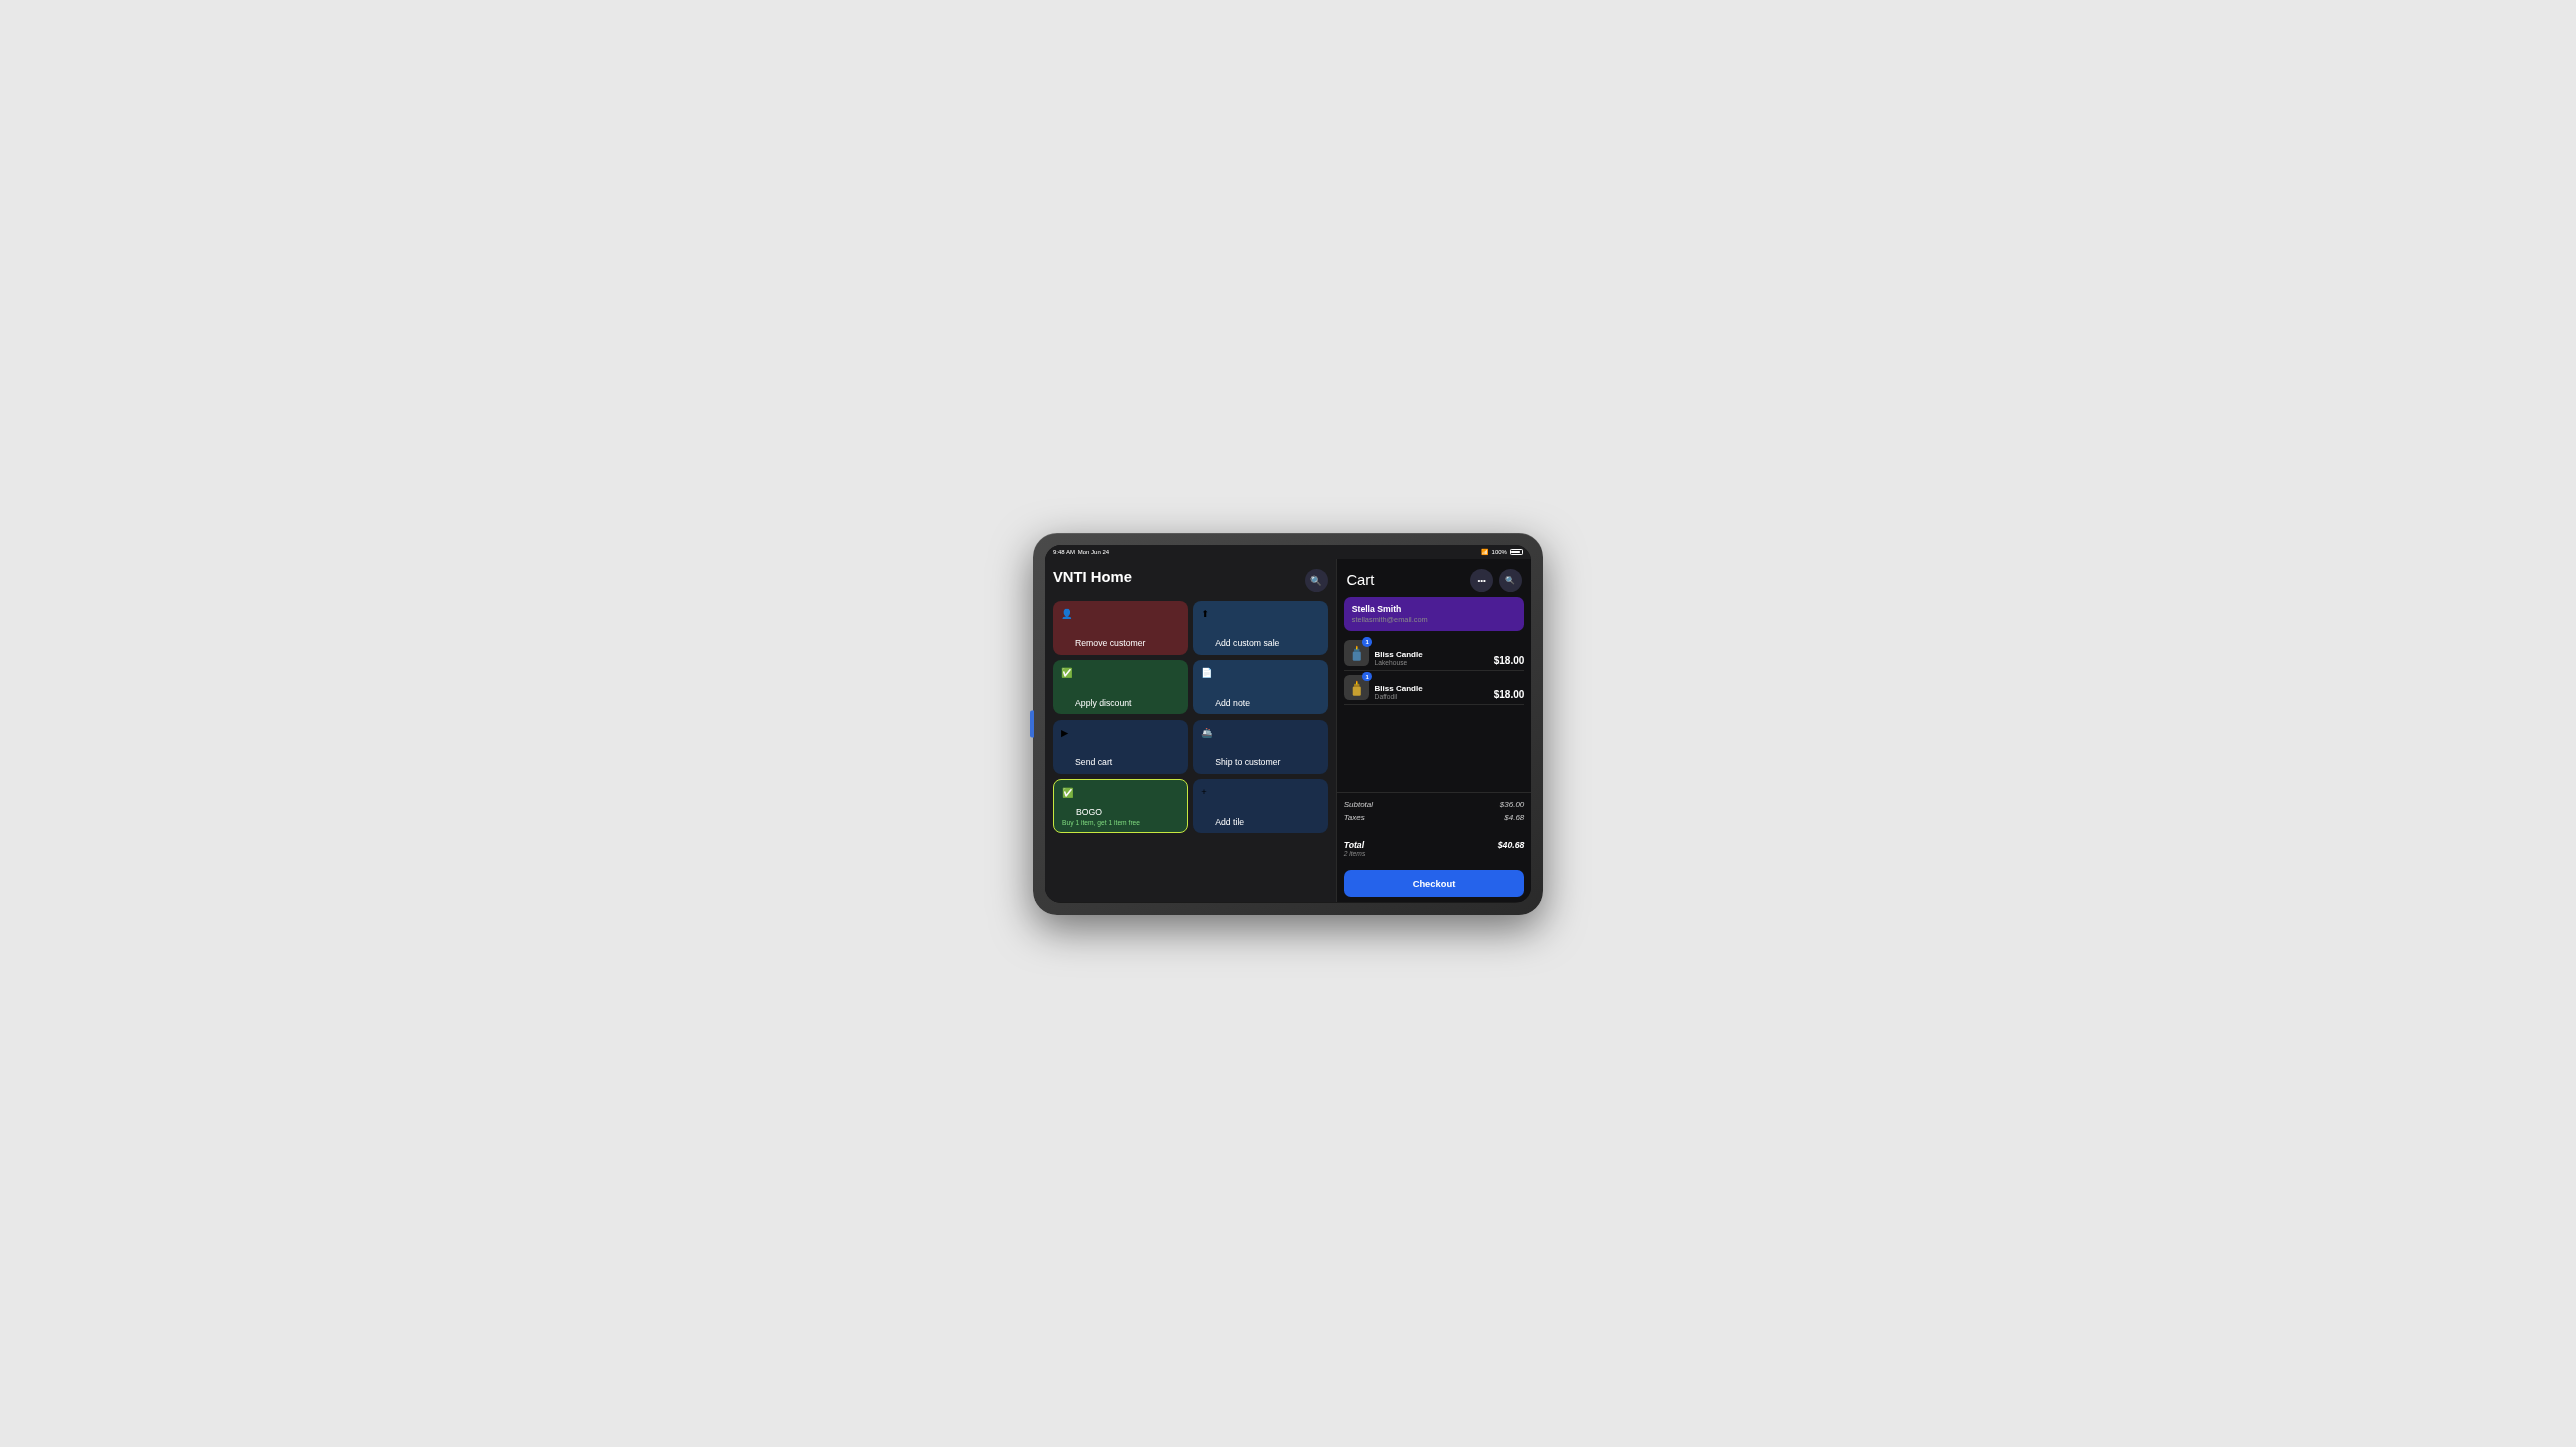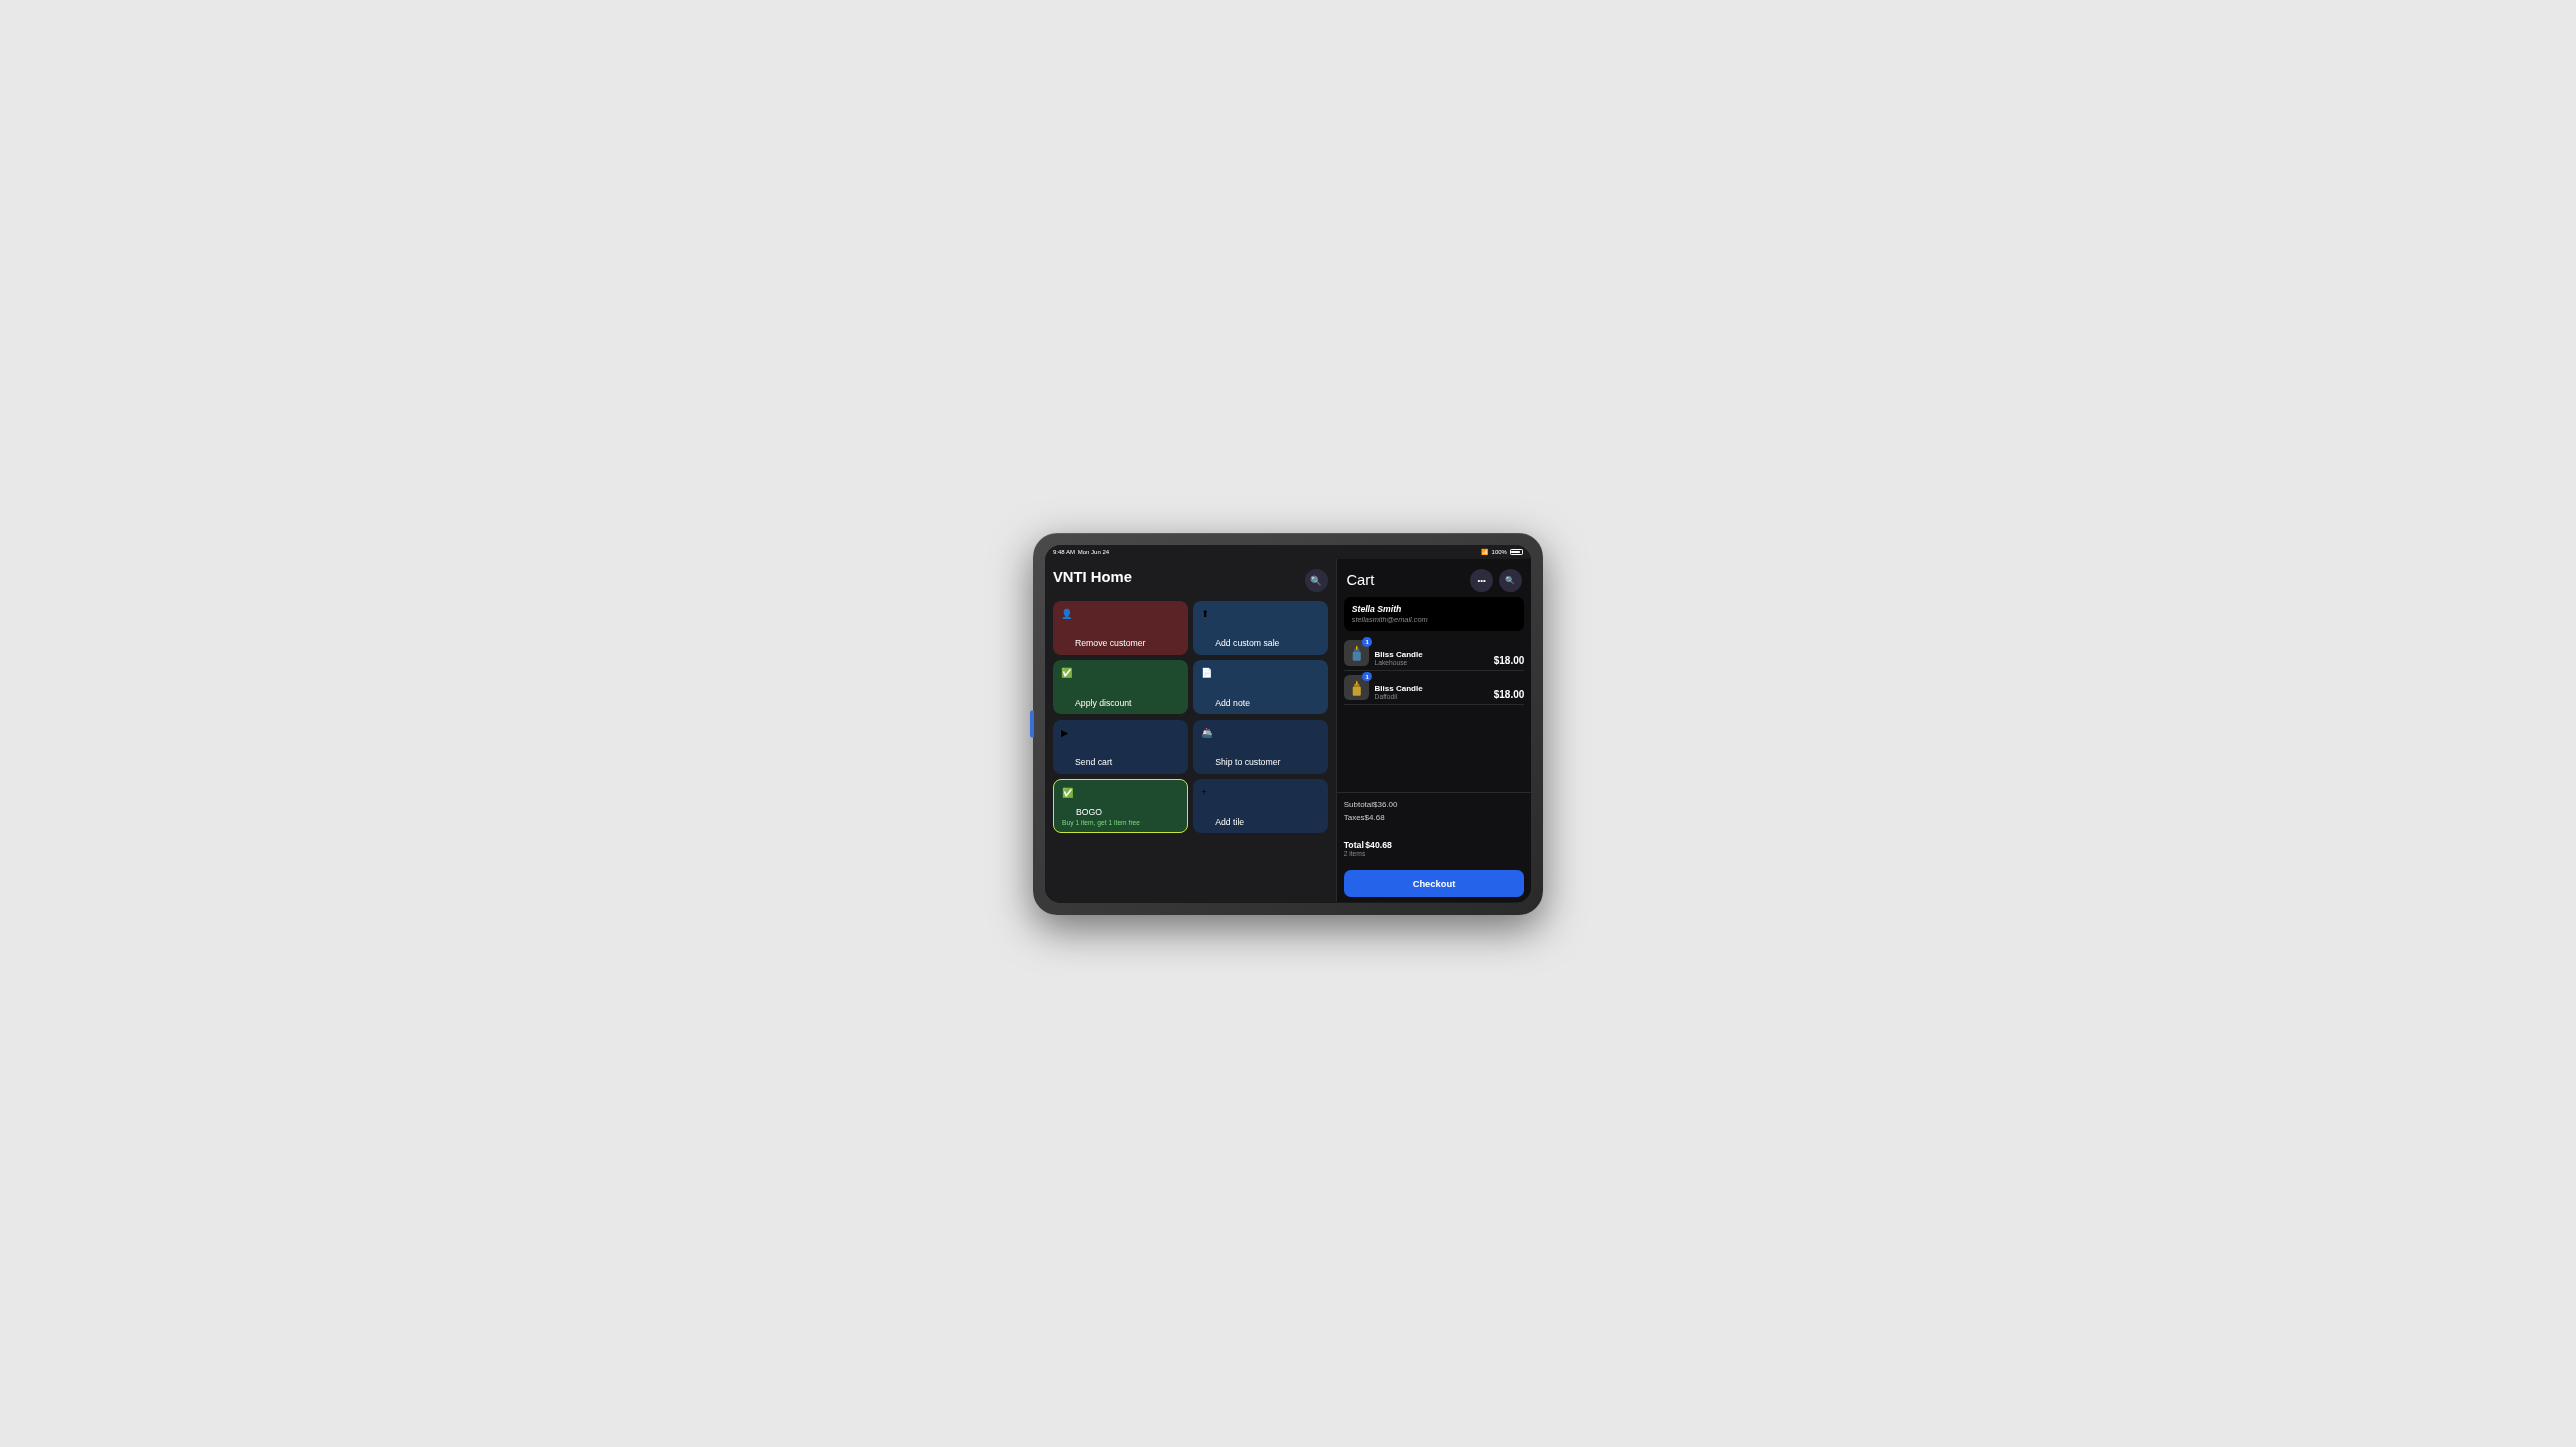--- a/index.html
+++ b/index.html
@@ -185,25 +185,24 @@
       align-items: center;
       justify-content: center;
       cursor: pointer;
       color: #ffffff;
       font-size: 8px;
       border: none;
     }
 
     
     .customer-info {
-      background: #000000;
+      background: #4c1d95;
       margin: 0 6.7px 5.4px;
       border-radius: 6.7px;
       padding: 6.7px 8px;
-      font-style: italic;
     }
 
     .customer-name {
       font-size: 8.7px;
       font-weight: 600;
       color: #ffffff;
     }
 
     .customer-email {
       font-size: 7.4px;
@@ -264,24 +263,25 @@
     .item-price { font-size: 10px; font-weight: 600; color: #ffffff; }
 
     
     .cart-totals {
       padding: 5.4px 6.7px;
       border-top: 0.7px solid #2a2a2a;
     }
 
     .totals-row {
       display: flex;
-      justify-content: flex-start;
+      justify-content: space-between;
       padding: 2px 0;
       font-size: 8px;
       color: #cccccc;
+      font-style: italic;
     }
 
     .totals-row.total {
       font-size: 8.7px;
       font-weight: 700;
       color: #ffffff;
       margin-top: 14px;
     }
 
     .total-sub {

